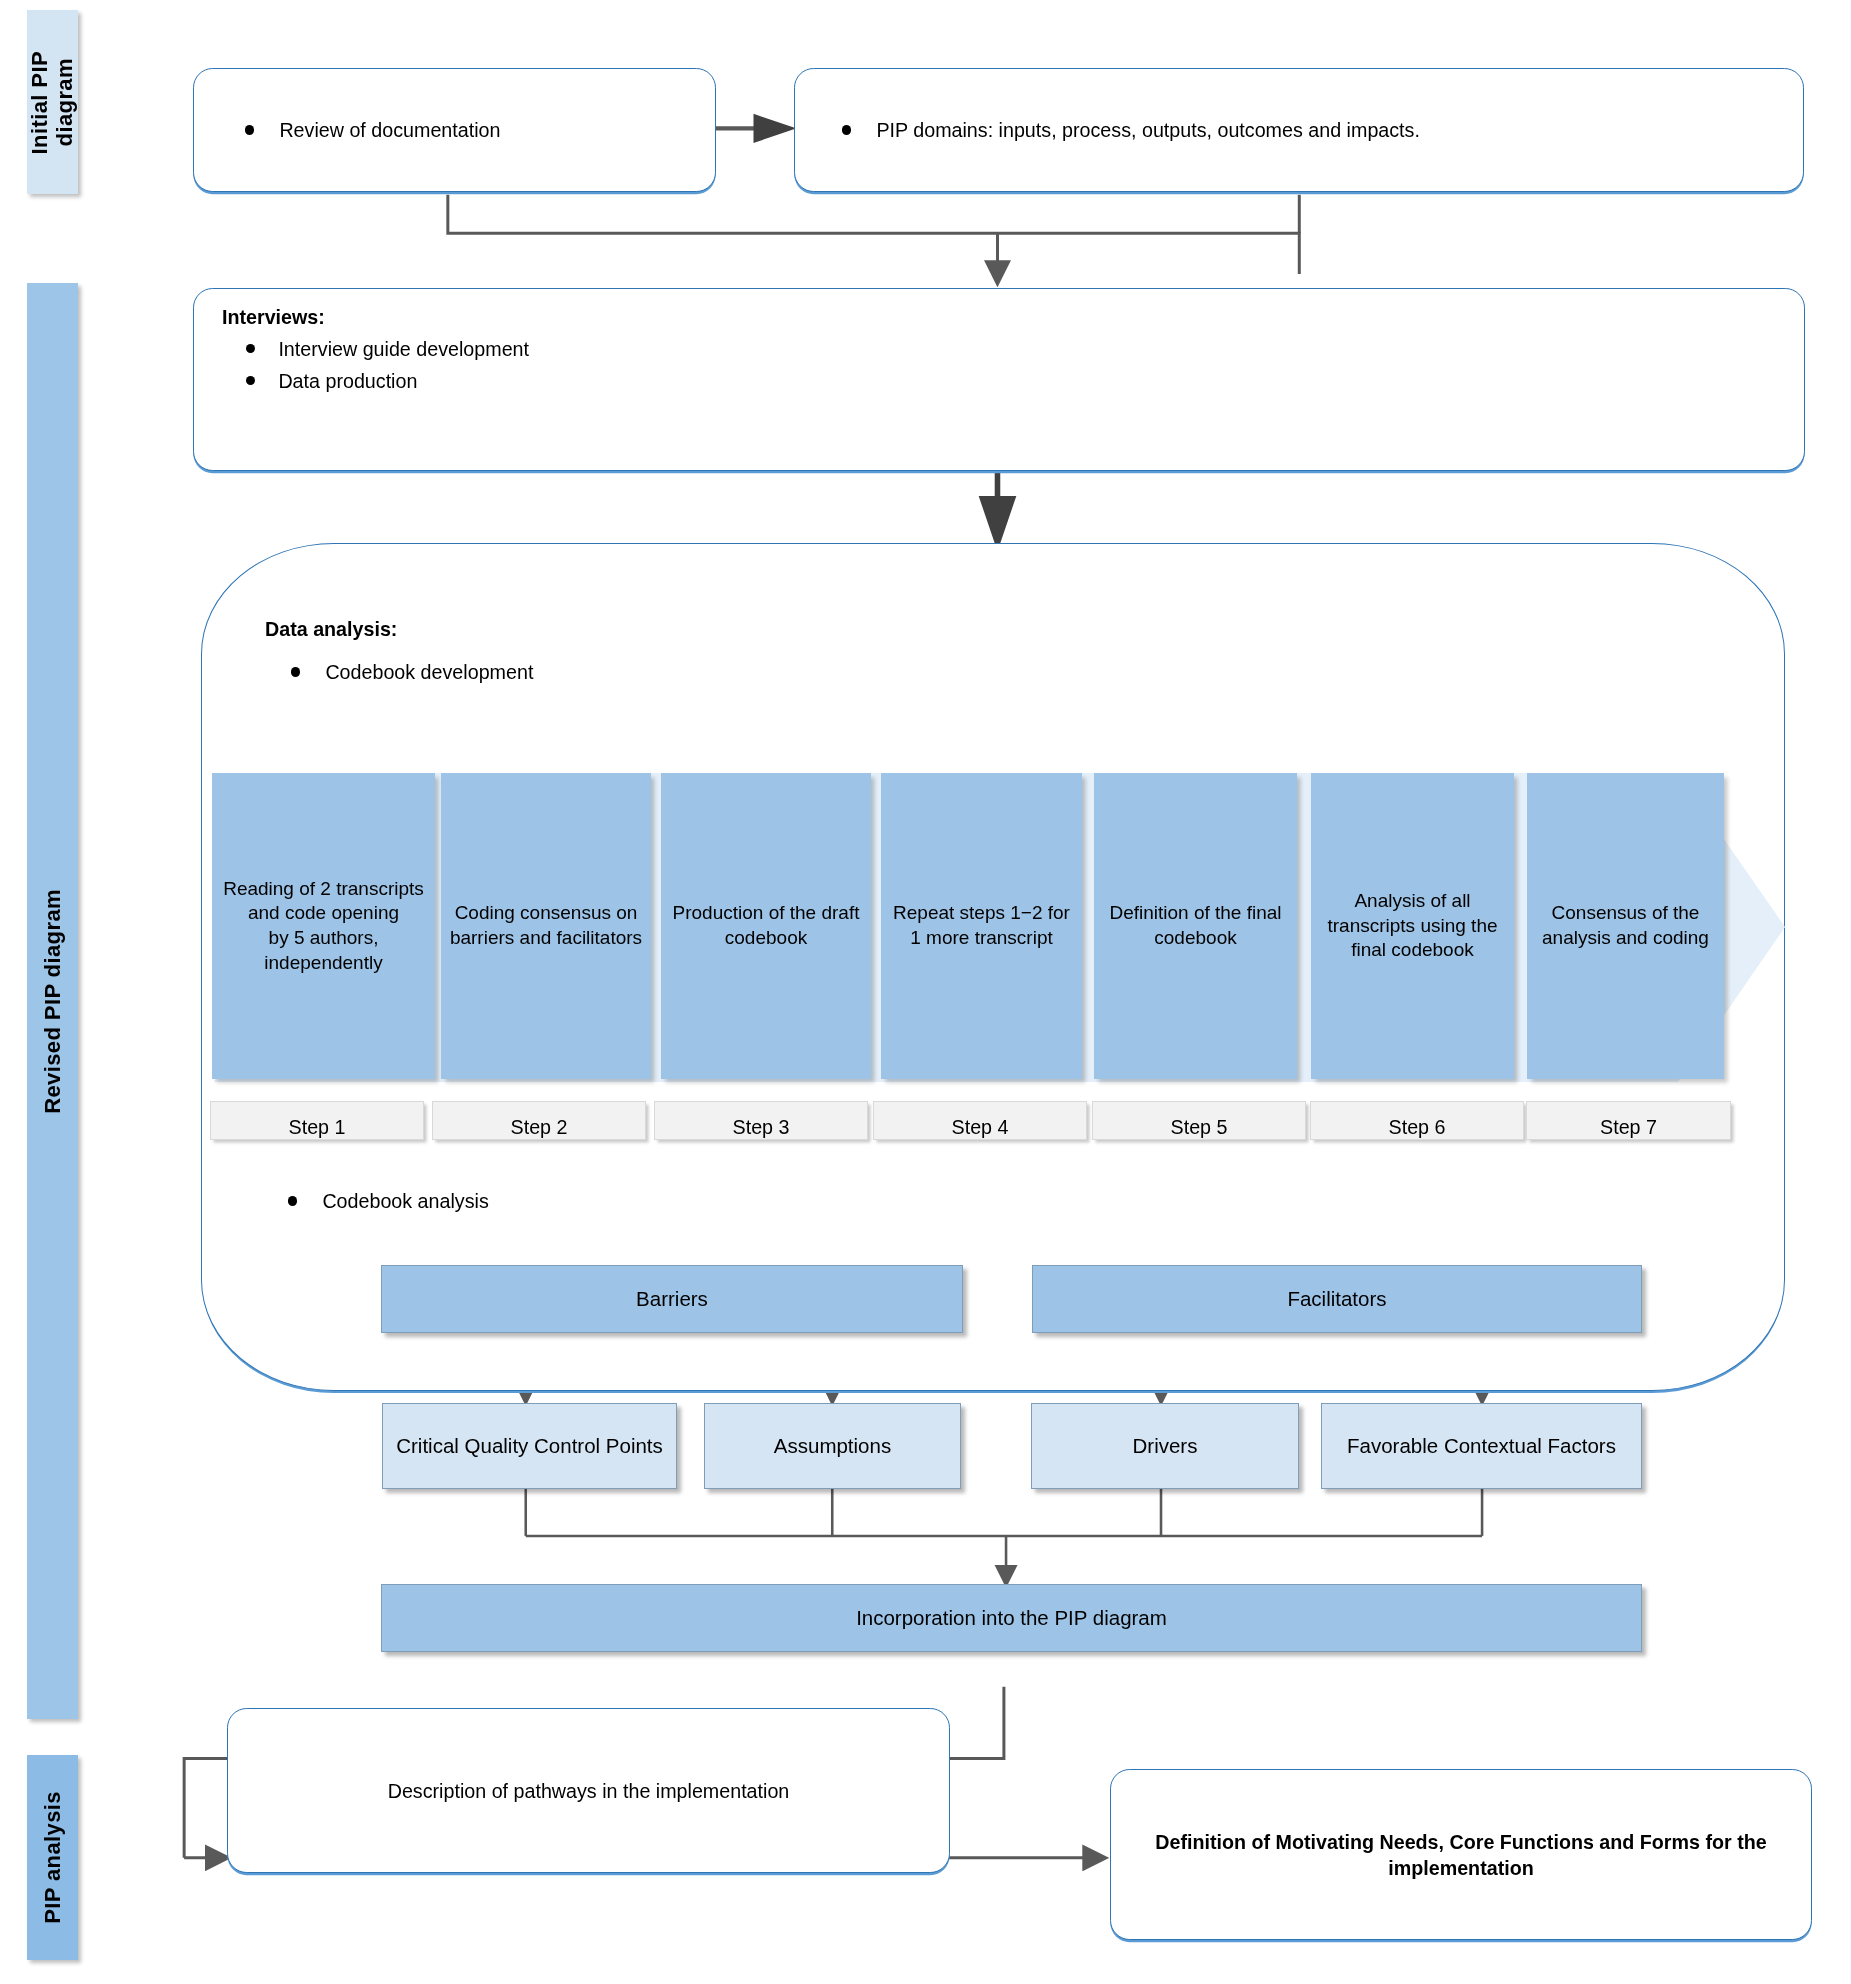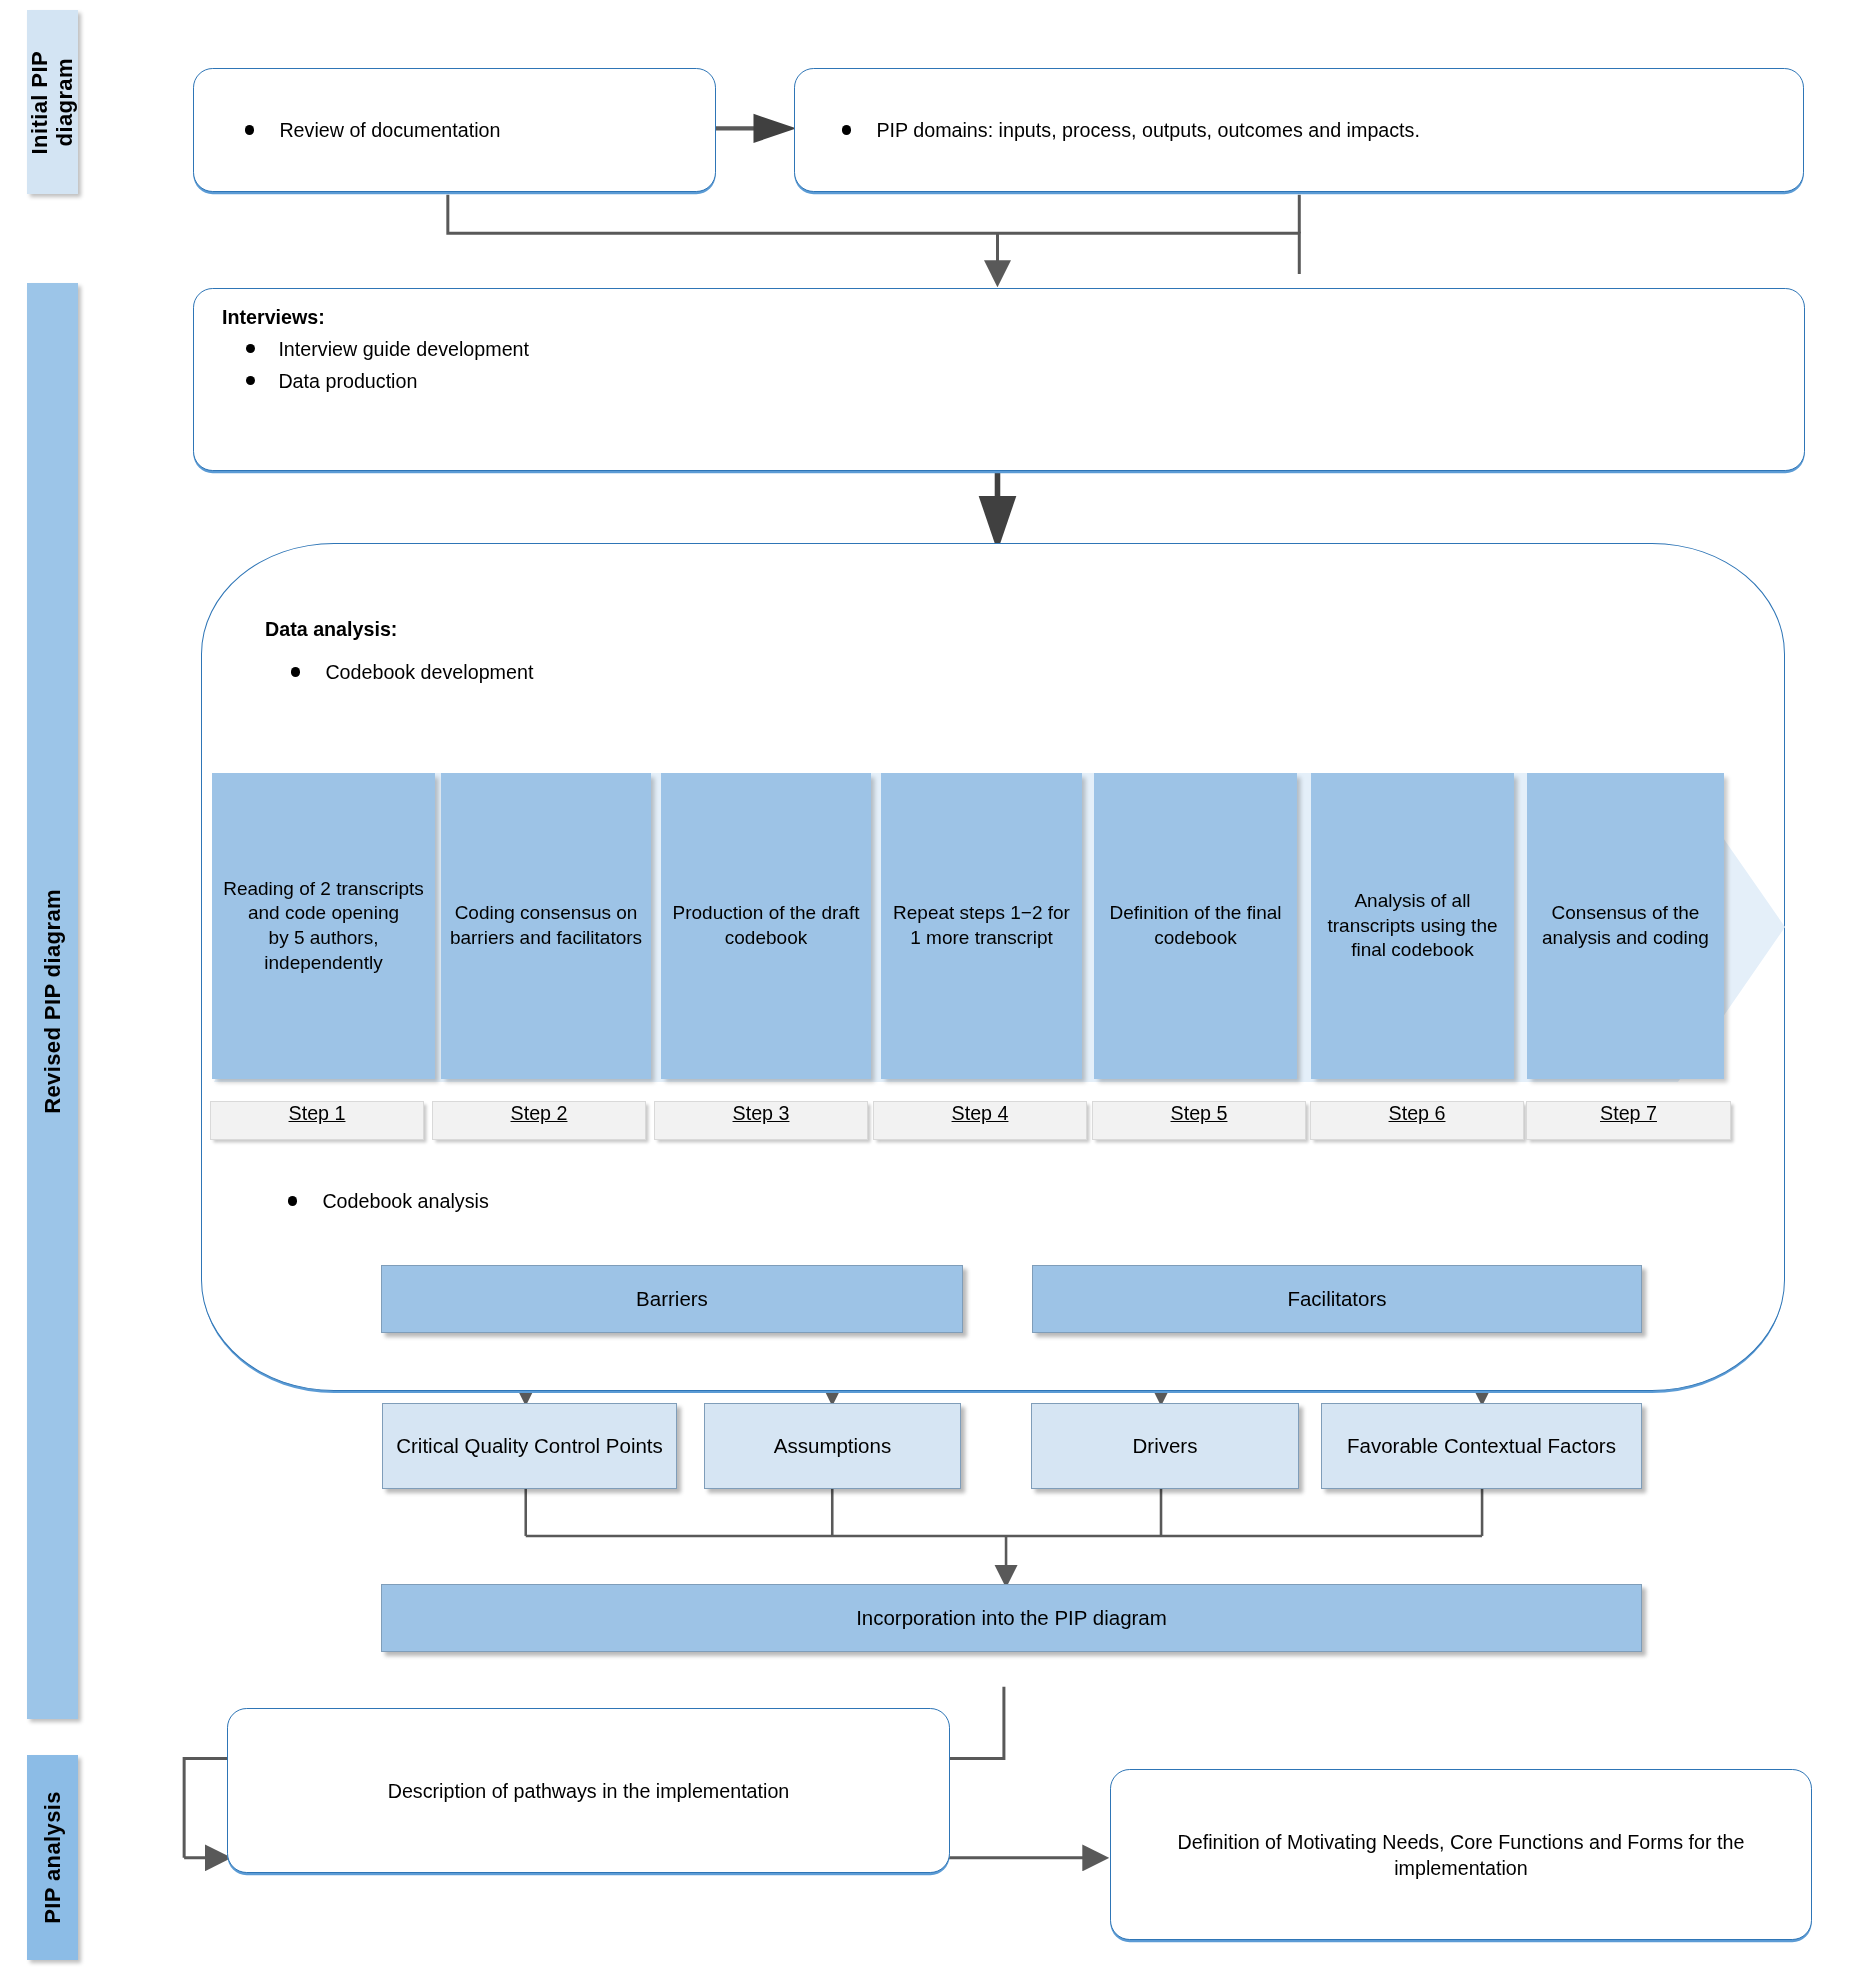--- a/index.html
+++ b/index.html
@@ -44,22 +44,22 @@
   #chevron{position:absolute;left:214px;top:722px;width:1571px;height:411px;
       background:#E4EFF9;
       clip-path:polygon(0 51px, 1464px 51px, 1571px 205px, 1464px 360px, 0 360px, 77px 205px);}
 
   
   .stepbox{position:absolute;box-sizing:border-box;background:#9DC3E6;
       display:flex;align-items:center;justify-content:center;text-align:center;
       box-shadow:4.3px 4.3px 4.3px rgba(0,0,0,.22);padding:0 4.3px;}
   .stepbox span{font-size:19px;line-height:1.30;color:#000;}
   .steplabel{position:absolute;box-sizing:border-box;background:#F2F2F2;
-      border:0.9px solid #D9D9D9;display:flex;align-items:flex-start;justify-content:center;
-      box-shadow:2.6px 2.6px 3px rgba(0,0,0,.22);text-decoration:underline;}
+      border:0.9px solid #D9D9D9;display:flex;align-items:flex-end;justify-content:center;
+      box-shadow:2.6px 2.6px 3px rgba(0,0,0,.22);}
   .steplabel span{font-size:19.7px;color:#000;}
 
   
   .abox{position:absolute;box-sizing:border-box;display:flex;align-items:center;
       justify-content:center;text-align:center;border:0.9px solid #7F9DB9;
       box-shadow:3.9px 3.9px 3.9px rgba(0,0,0,.28);padding:0 3.4px;}
   .abox span{font-size:20.5px;line-height:1.25;color:#000;}
   .abox.dark{background:#9DC3E6;}
   .abox.light{background:#D6E5F3;}
 
@@ -237,18 +237,18 @@
     </div>
 
   <div class="rbox ctr" style="left:227px;top:1708px;width:723px;height:165px;">
     <div class="inner" style="padding:0 19.7px;">
       <span class="txt" style="width:100%;text-align:center;">Description of pathways in the implementation</span>
     </div>
   </div>
 
   <div class="rbox ctr" style="left:1110px;top:1769px;width:702px;height:171px;">
     <div class="inner" style="padding:0 30px;">
-      <span class="txt" style="width:100%;text-align:center;">Definition of Motivating Needs, Core Functions and Forms for the implementation</span>
+      <span class="txt" style="width:100%;text-align:center;font-weight:bold;">Definition of Motivating Needs, Core Functions and Forms for the implementation</span>
     </div>
   </div>
 
 </div>
 
 
 </body></html>

